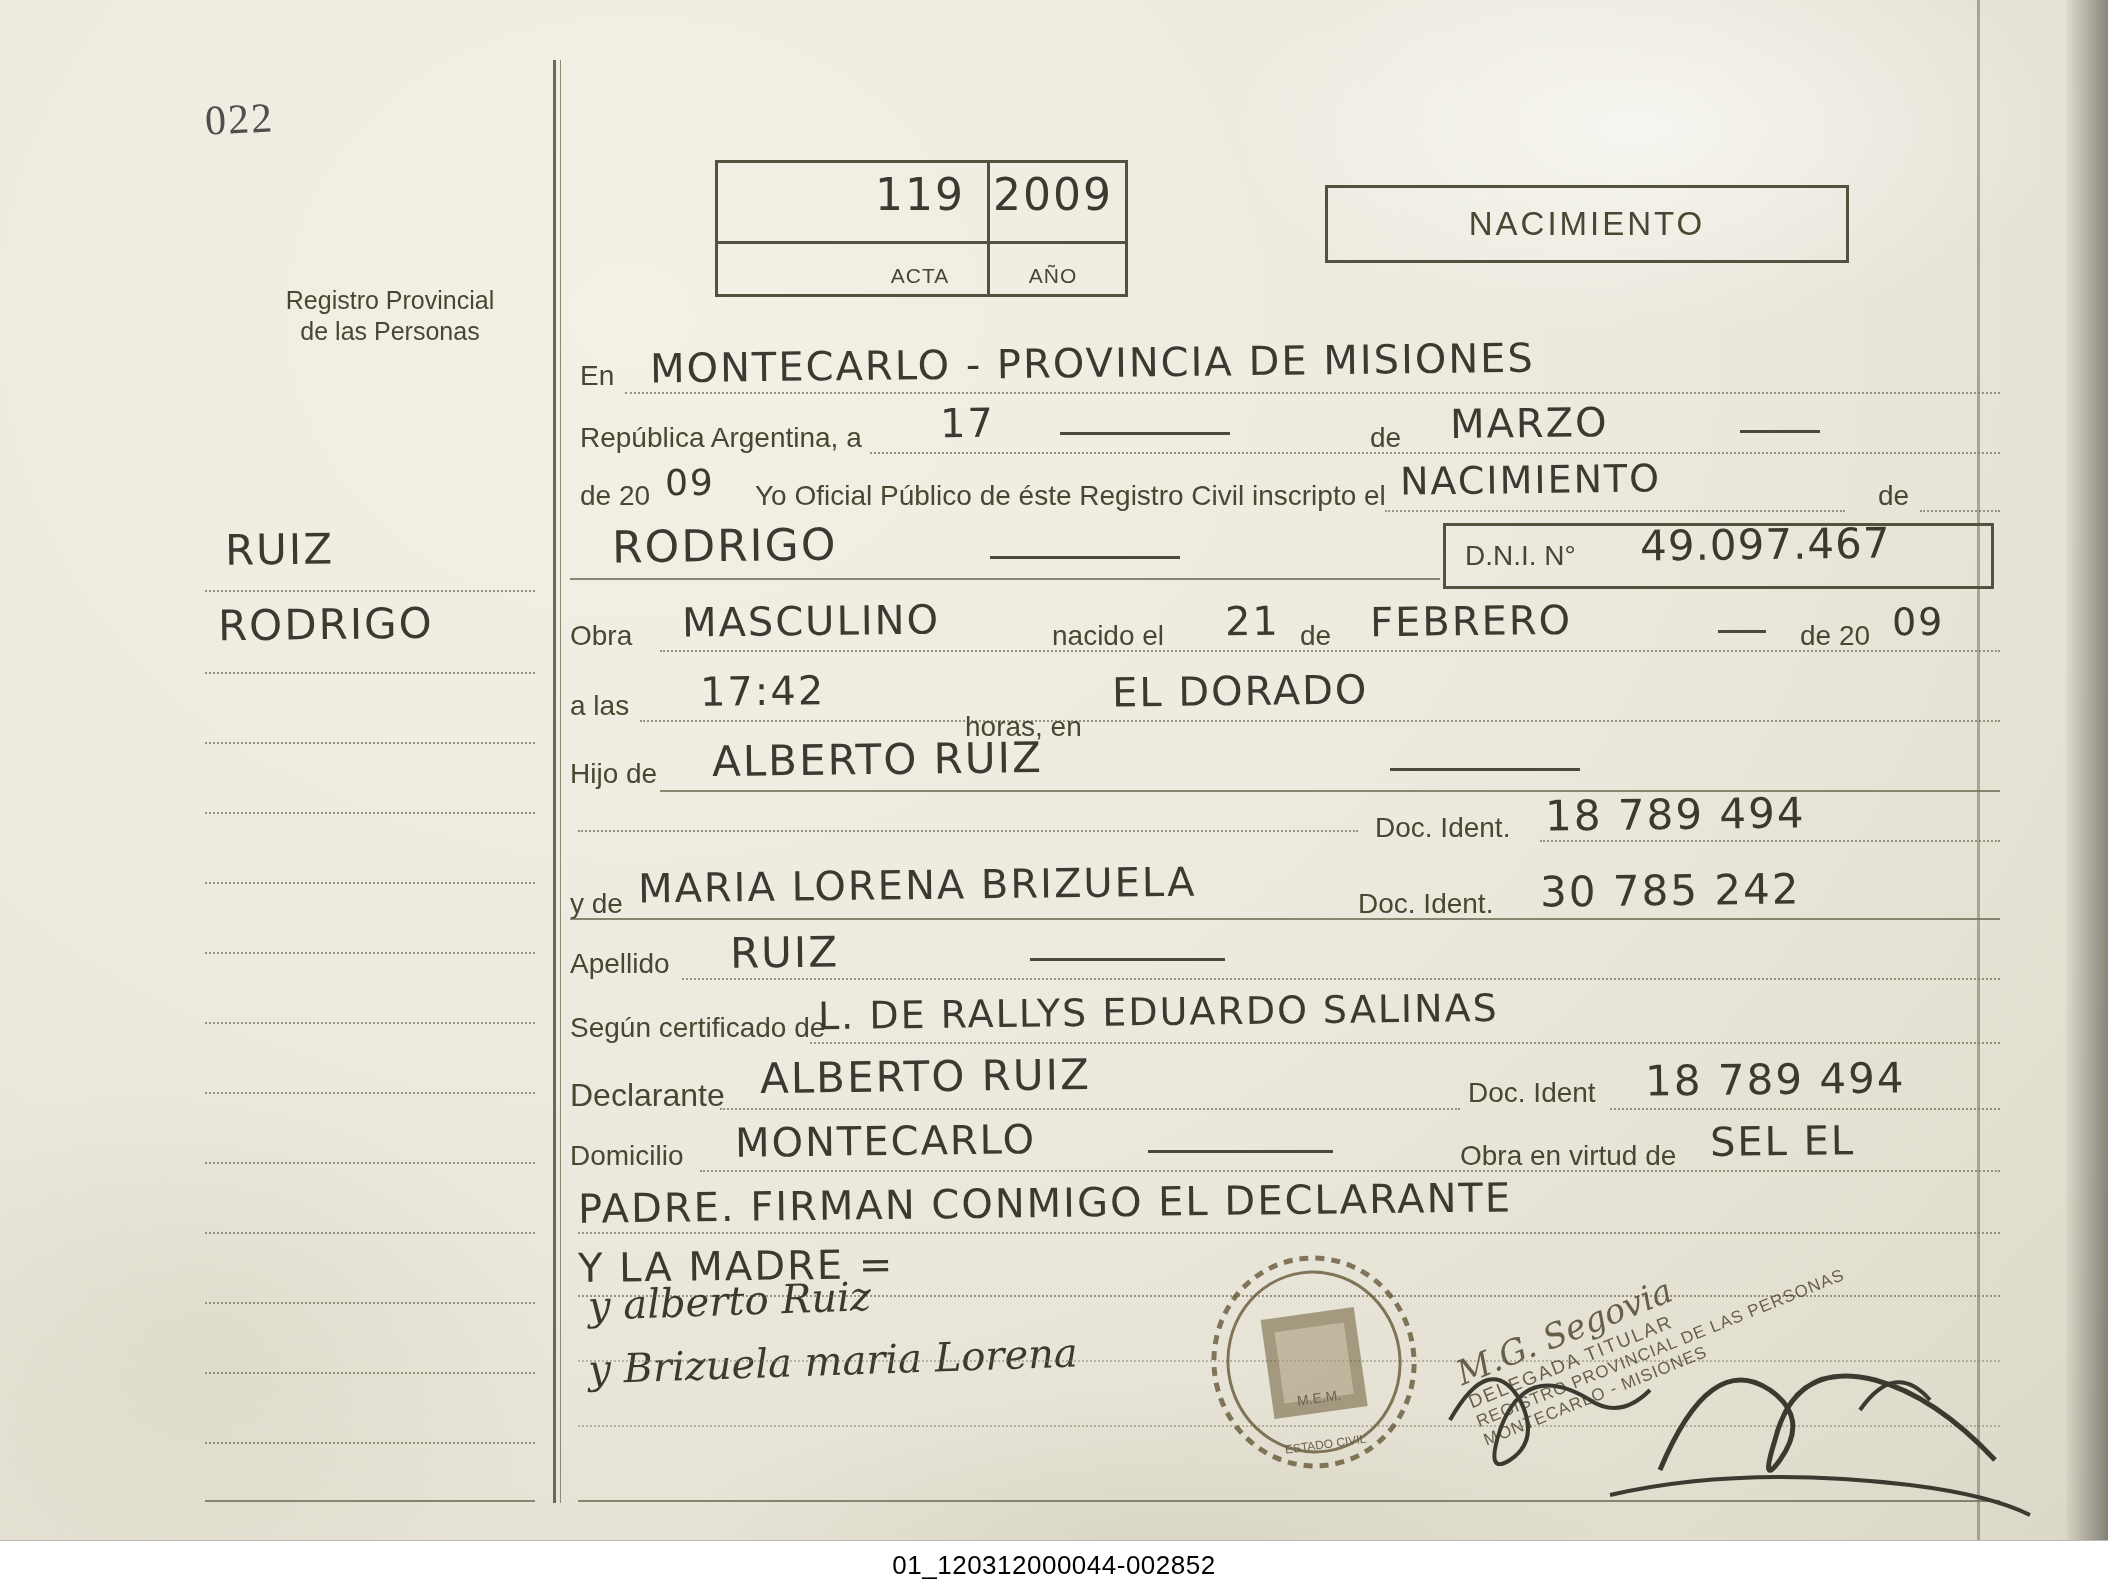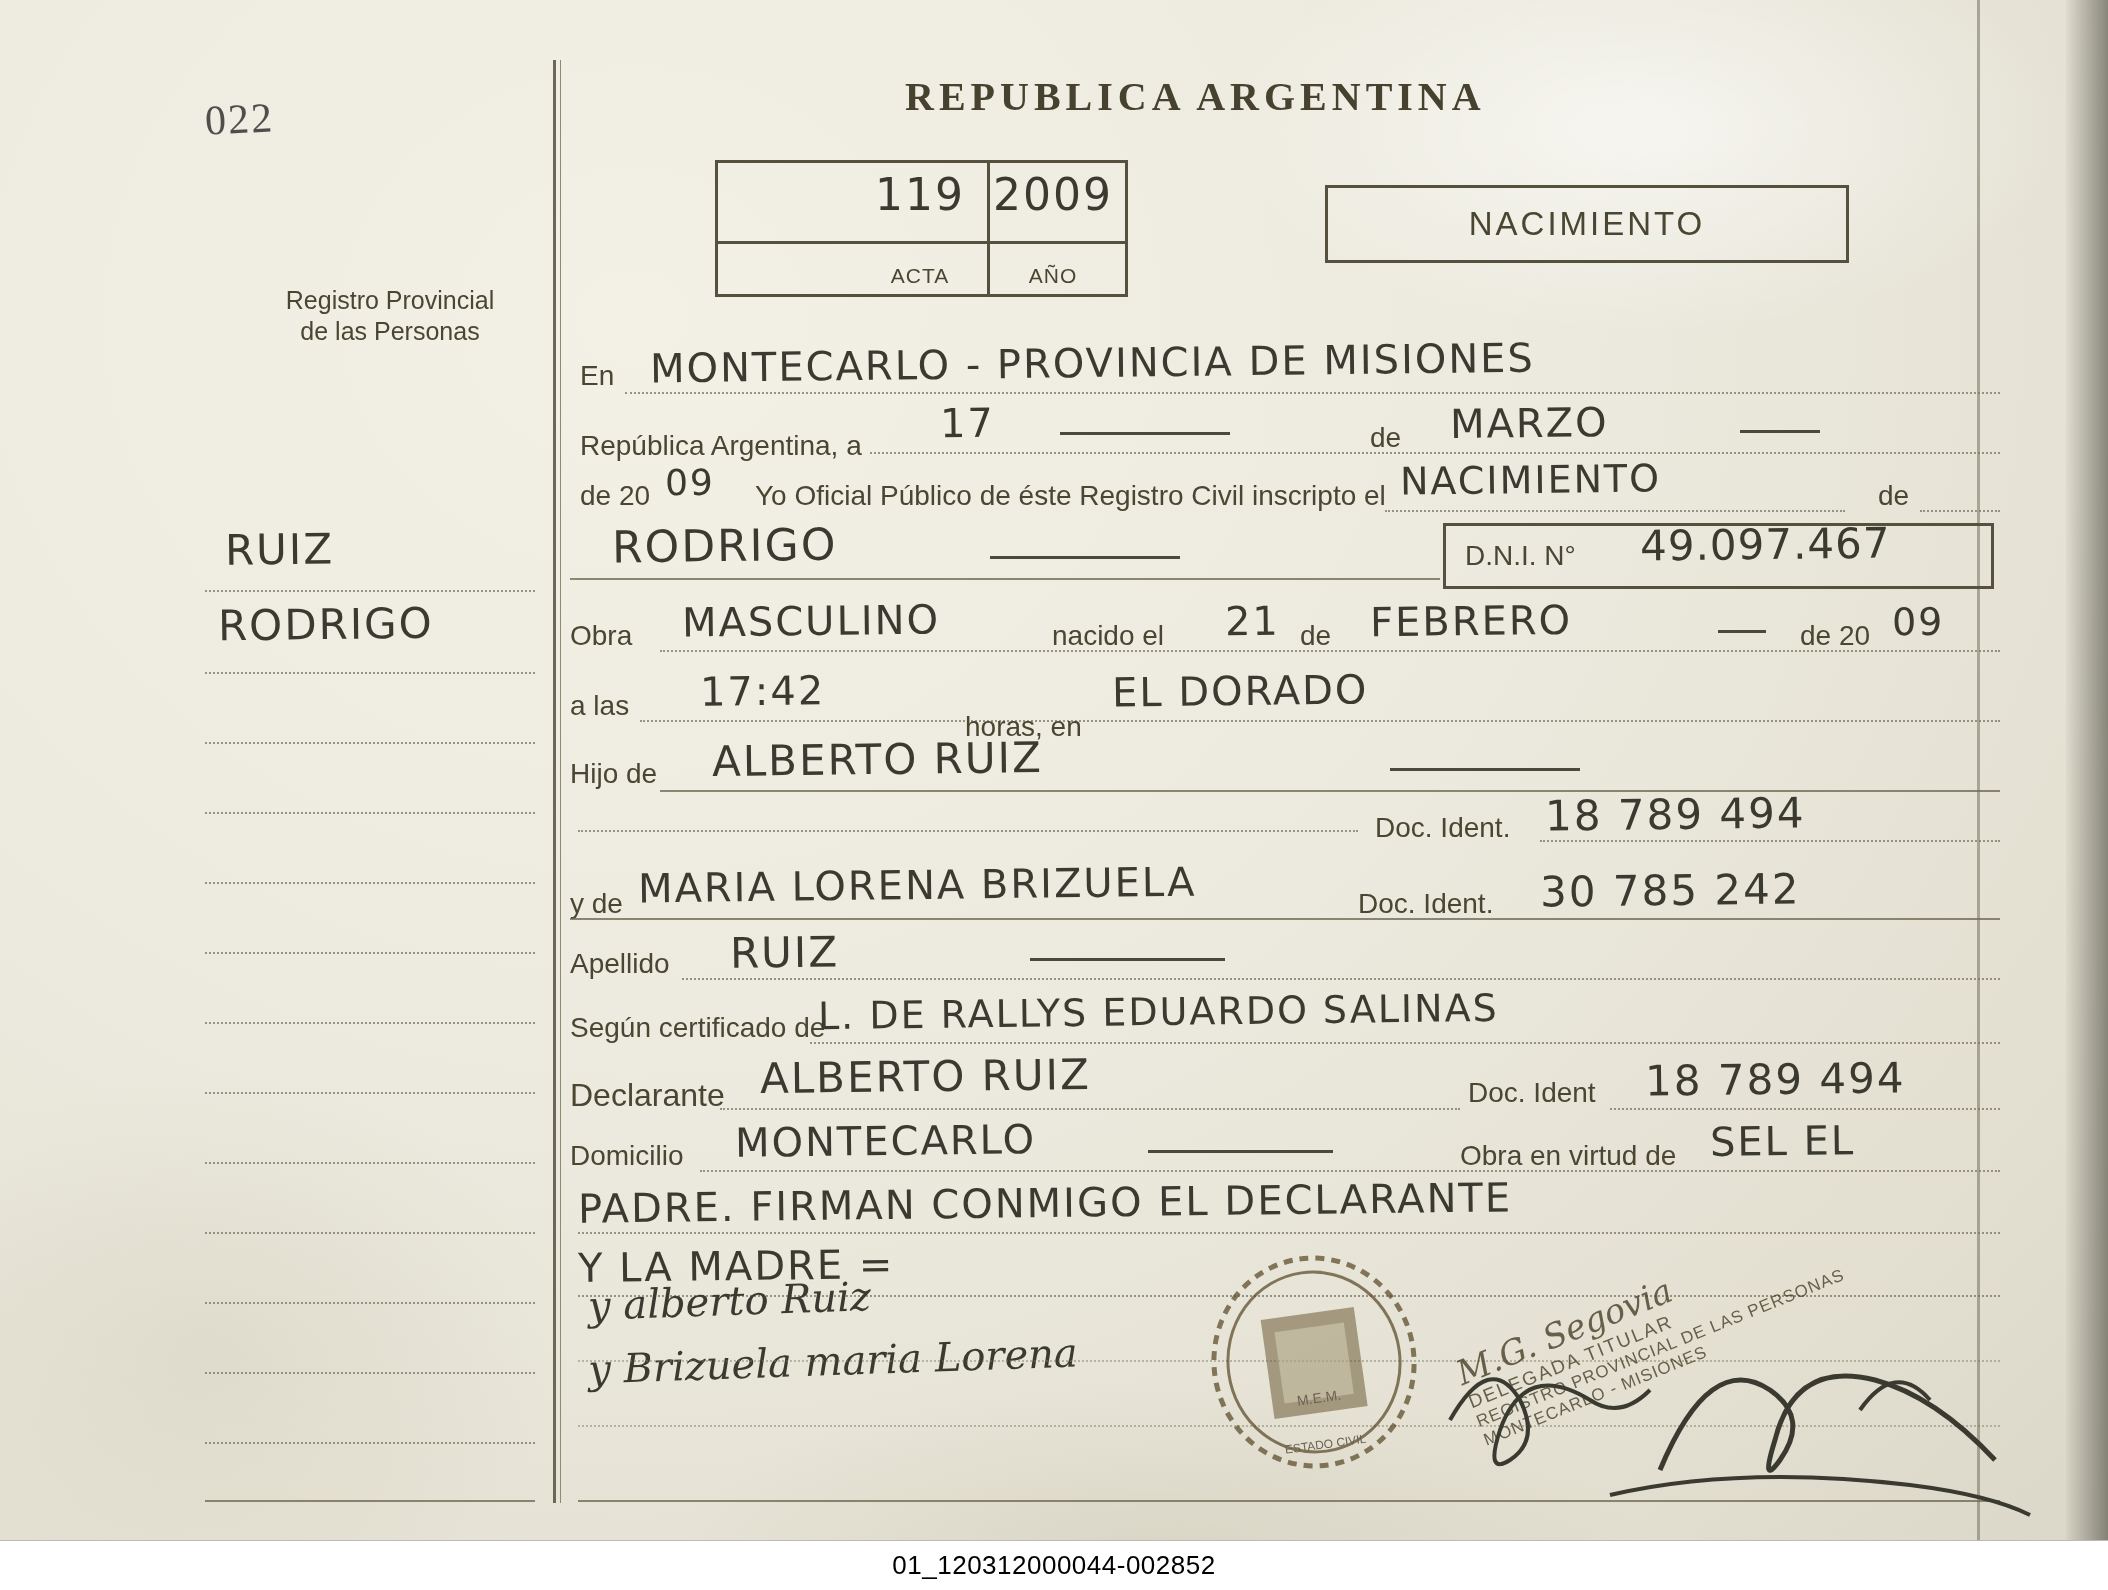--- a/index.html
+++ b/index.html
@@ -114,21 +114,20 @@
 
 
   <div id="regtxt">
     <div>Registro Provincial</div>
     <div>de las Personas</div>
   </div>
 
   <div id="vline"></div>
   <div id="vline2"></div>
 
-  <div id="title">REPUBLICA ARGENTINA</div>
 
   <div id="grid">
     <div class="cell" style="left:135px;width:134px;">
       <div class="val">119</div>
       <div class="lbl">ACTA</div>
     </div>
     <div class="cell last" style="left:269px;width:132px;">
       <div class="val">2009</div>
       <div class="lbl">AÑO</div>
     </div>
@@ -154,21 +153,21 @@
   <div class="rule" style="left:205px;top:1232px;width:330px;"></div>
   <div class="rule" style="left:205px;top:1302px;width:330px;"></div>
   <div class="rule" style="left:205px;top:1372px;width:330px;"></div>
   <div class="rule" style="left:205px;top:1442px;width:330px;"></div>
   <div class="srule" style="left:205px;top:1500px;width:330px;"></div>
 
   <div class="pr" style="left:580px;top:360px;font-size:28px;">En</div>
   <div class="rule" style="left:625px;top:392px;width:1375px;"></div>
   <div class="hw" style="left:650px;top:340px;font-size:40px;">MONTECARLO - PROVINCIA DE MISIONES</div>
 
-  <div class="pr" style="left:580px;top:422px;font-size:28px;margin-top:8px;">República Argentina, a</div>
+  <div class="pr" style="left:580px;top:422px;font-size:28px;">República Argentina, a</div>
   <div class="rule" style="left:870px;top:452px;width:1130px;"></div>
   <div class="hw" style="left:940px;top:400px;font-size:40px;">17</div>
   <div class="dash" style="left:1060px;top:432px;width:170px;"></div>
   <div class="pr" style="left:1370px;top:422px;font-size:28px;">de</div>
   <div class="hw" style="left:1450px;top:400px;font-size:40px;">MARZO</div>
   <div class="dash" style="left:1740px;top:430px;width:80px;"></div>
 
   <div class="pr" style="left:580px;top:480px;font-size:28px;">de 20</div>
   <div class="hw" style="left:665px;top:462px;font-size:36px;">09</div>
   <div class="pr" style="left:755px;top:480px;font-size:28px;">Yo Oficial Público de éste Registro Civil inscripto el</div>

